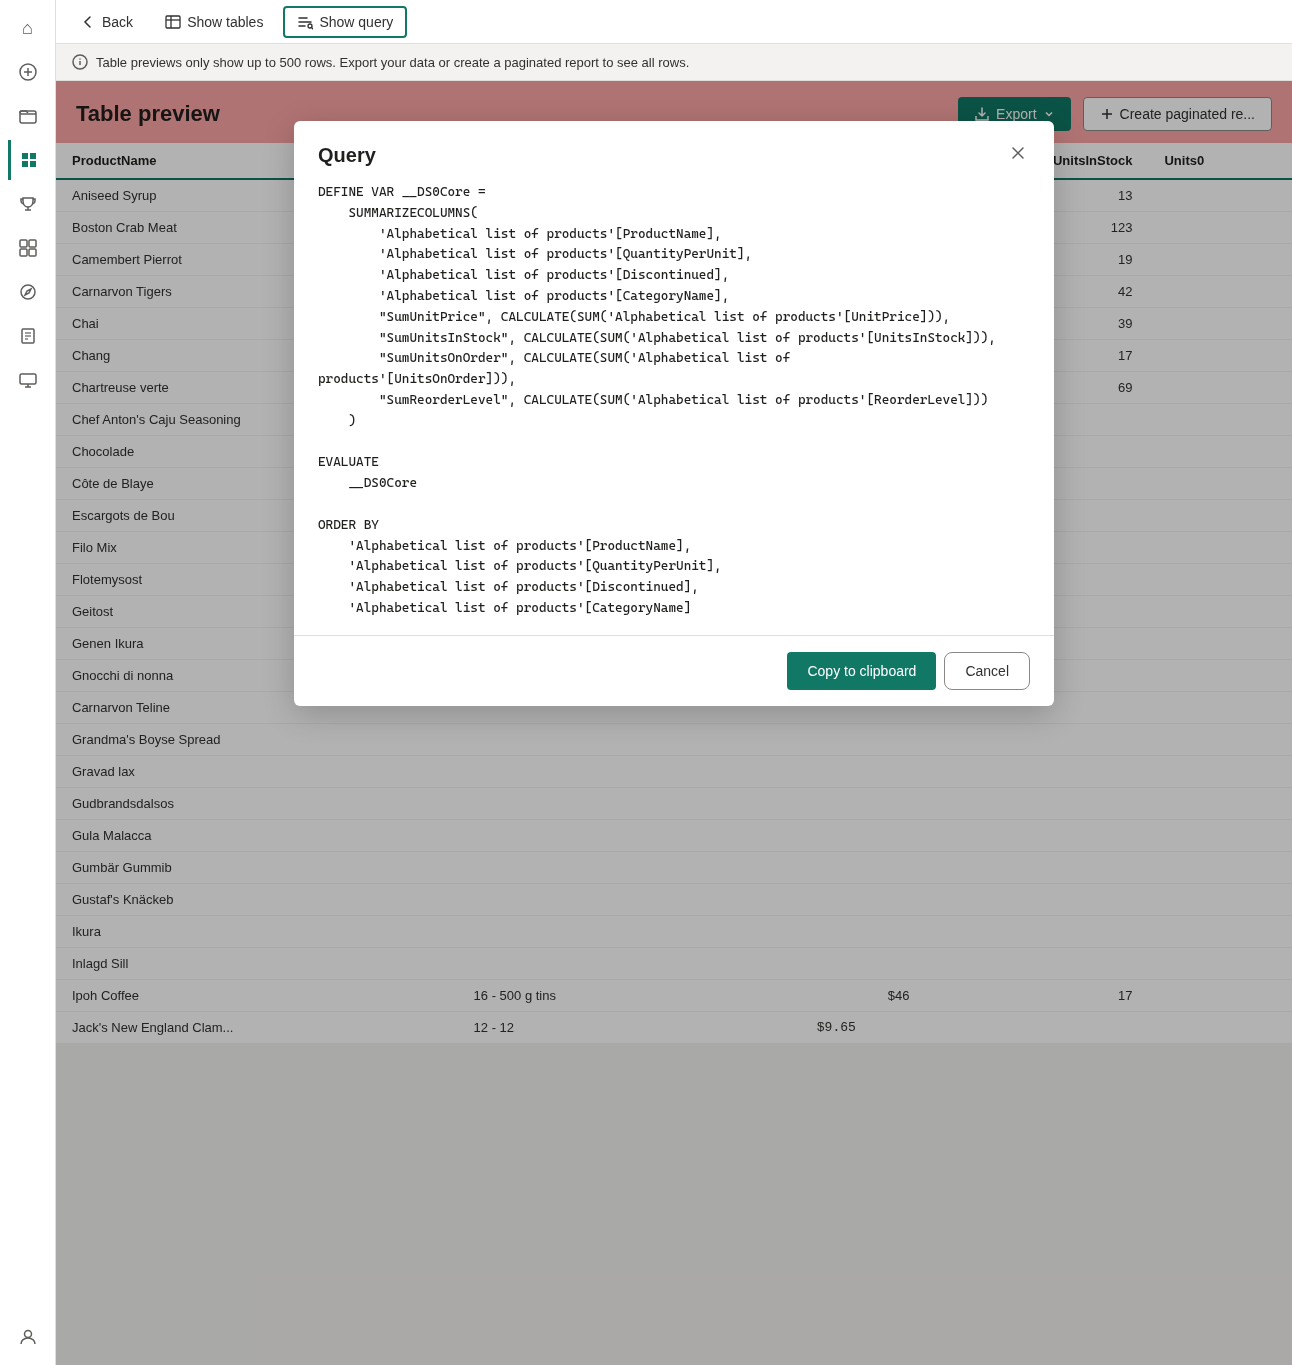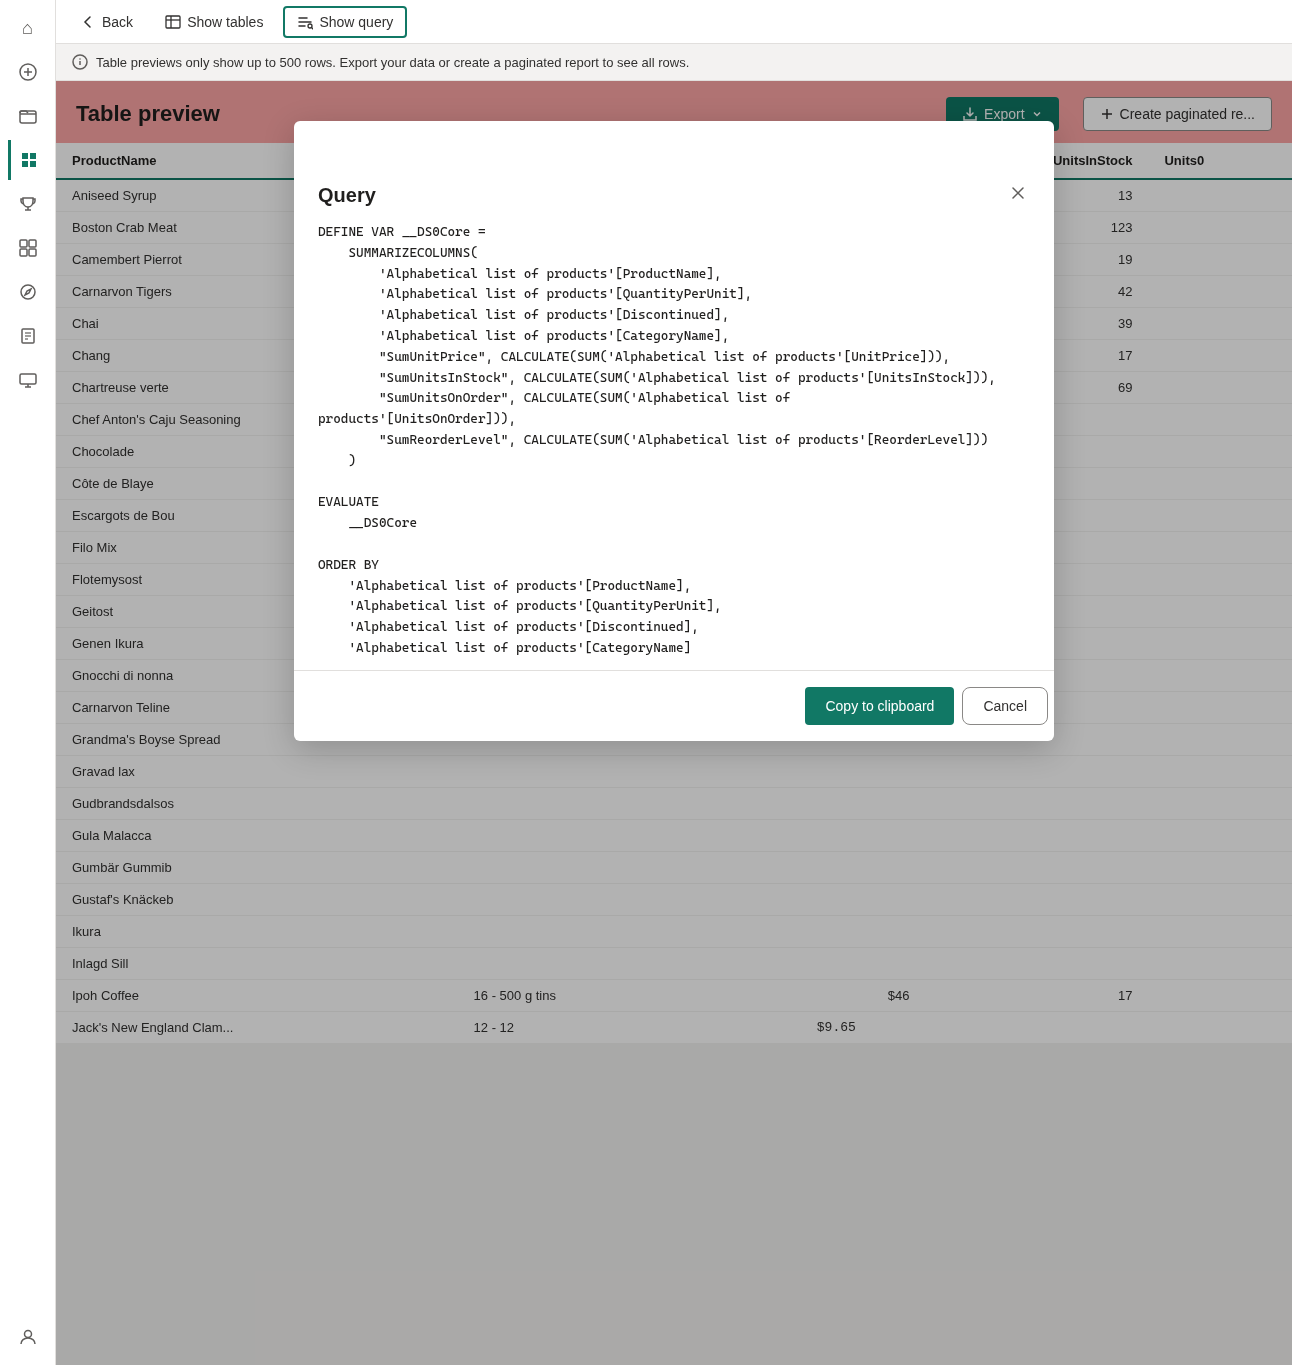--- a/index.html
+++ b/index.html
@@ -95,21 +95,21 @@
       background: #fca5a5;
       flex-shrink: 0;
     }
     .table-title {
       font-size: 22px;
       font-weight: 700;
       color: #201f1e;
     }
     .table-actions {
       display: flex;
-      gap: 24px;
+      gap: 12px;
     }
     .btn-export {
       background: #117865;
       color: #fff;
       border: none;
       padding: 8px 16px;
       border-radius: 4px;
       cursor: pointer;
       font-size: 14px;
       display: flex;
@@ -178,21 +178,20 @@
       display: flex;
       flex-direction: column;
       overflow: hidden;
     }
     .dialog-header {
       display: flex;
       align-items: center;
       justify-content: space-between;
       padding: 20px 24px 12px;
       flex-shrink: 0;
-      margin-top: 40px;
     }
     .dialog-title {
       font-size: 20px;
       font-weight: 700;
       color: #201f1e;
     }
     .dialog-close {
       background: none;
       border: none;
       cursor: pointer;
@@ -210,21 +209,21 @@
       font-family: 'Cascadia Code', 'Consolas', monospace;
       font-size: 13px;
       line-height: 1.6;
       color: #201f1e;
       white-space: pre-wrap;
     }
     .dialog-footer {
       display: flex;
       justify-content: flex-end;
       gap: 8px;
-      padding: 16px 6px;
+      padding: 16px 24px;
       border-top: 1px solid #e1dfdd;
       flex-shrink: 0;
     }
     .btn-copy {
       background: #117865;
       color: #fff;
       border: none;
       padding: 10px 20px;
       border-radius: 4px;
       cursor: pointer;

